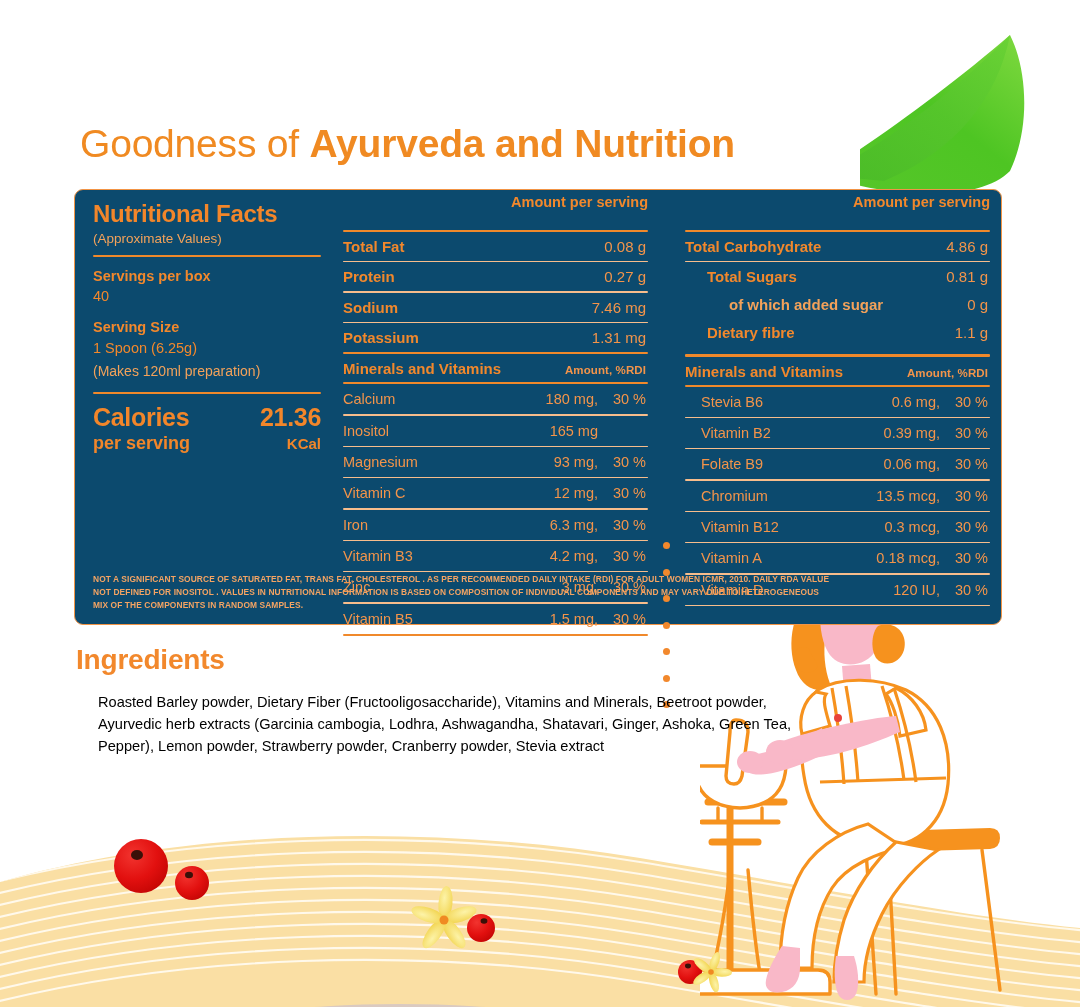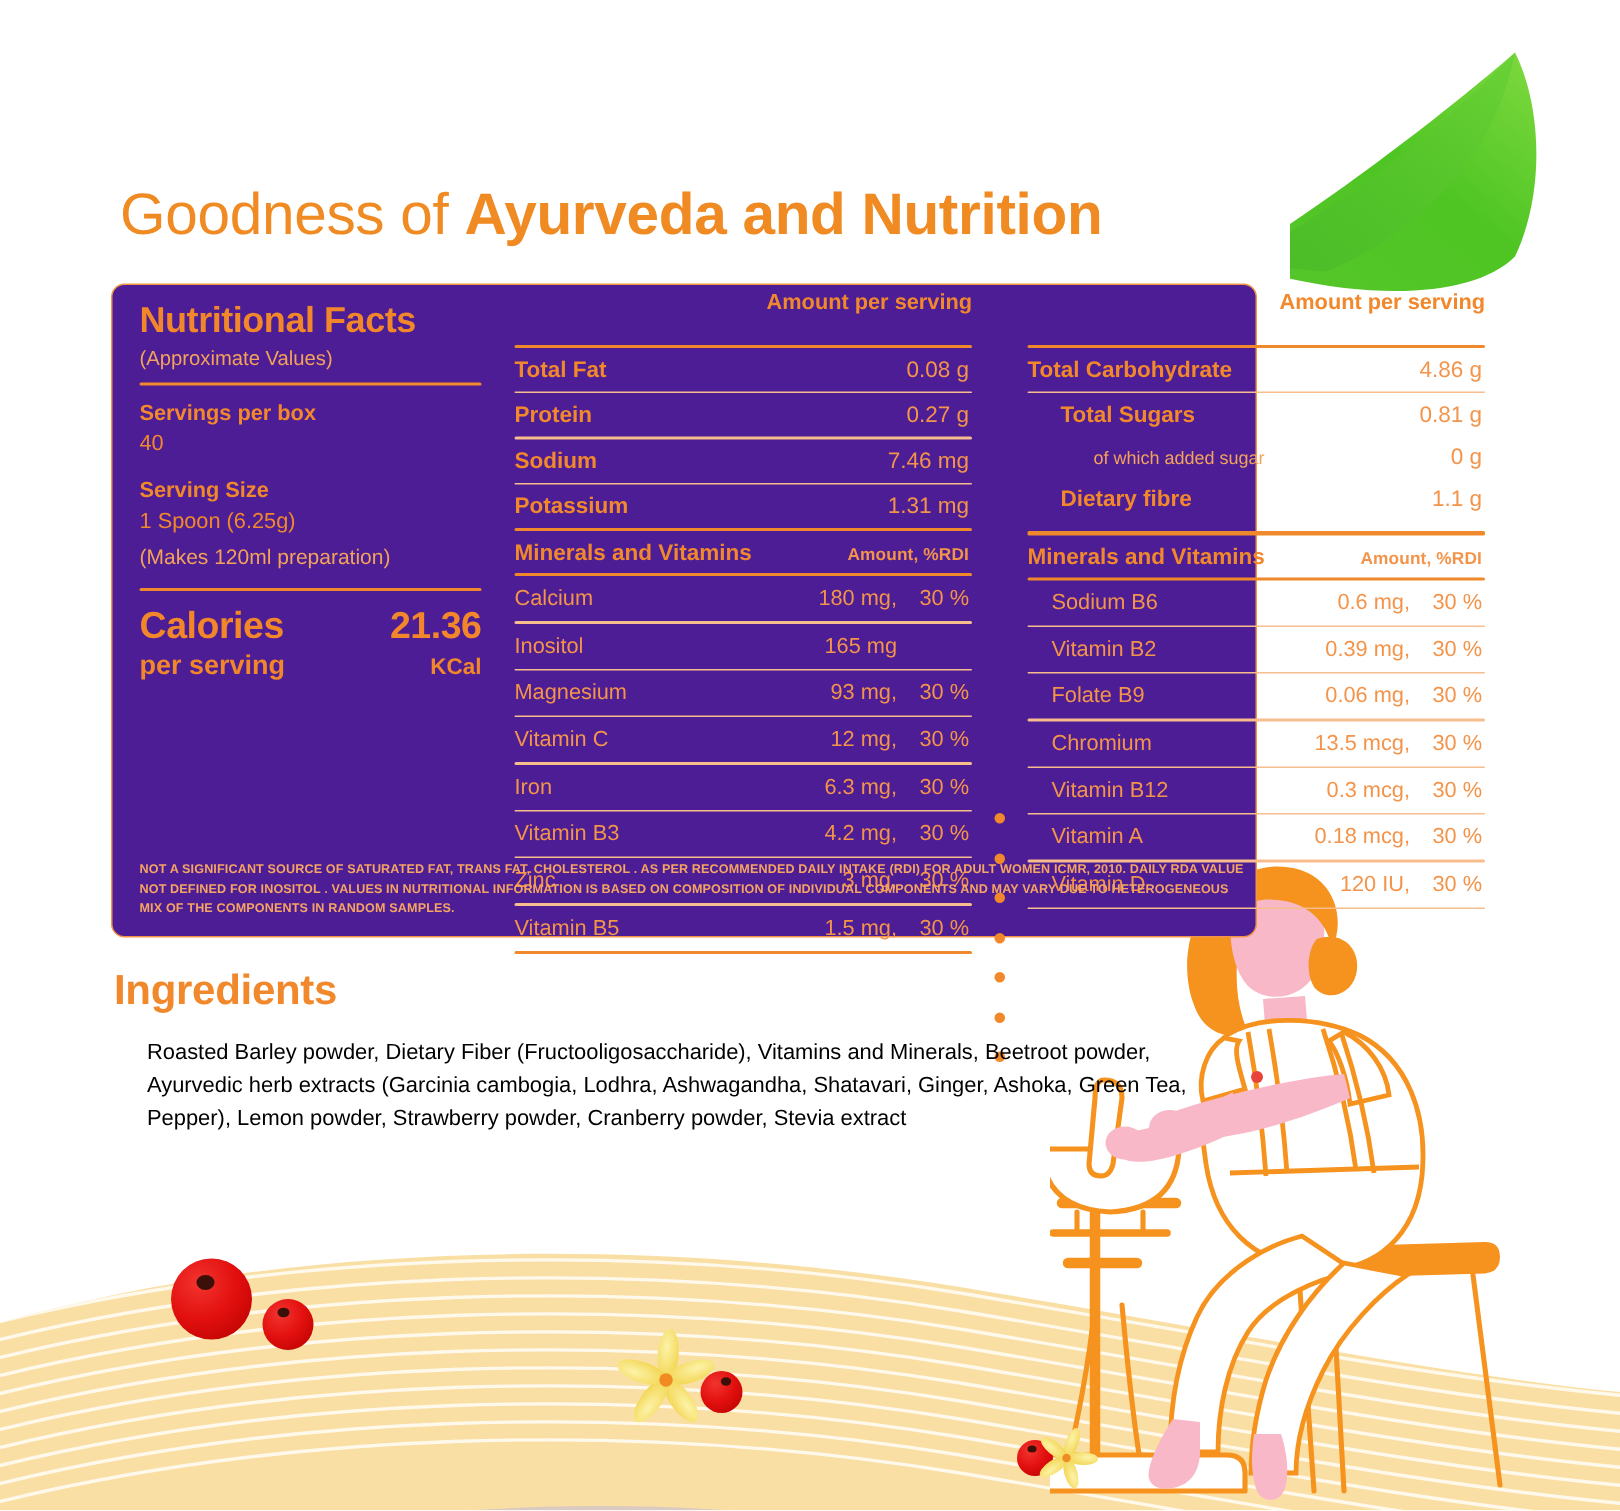--- a/index.html
+++ b/index.html
@@ -21,22 +21,22 @@
   
   .title{
     position:absolute;left:80px;top:122px;z-index:5;
     font-size:39px;color:#f08a22;letter-spacing:-.2px;white-space:nowrap;
   }
   .title .light{font-weight:400;}
   .title .bold{font-weight:700;}
 
   
   .panel{
-    position:absolute;left:74px;top:189px;width:764px;height:436px;
-    border:1.6px solid #f29445;border-radius:9px;background:#4c1d95;z-index:4;
+    position:absolute;left:74px;top:189px;width:928px;height:436px;
+    border:1.6px solid #f29445;border-radius:9px;background:#0c4a6e;z-index:4;
     box-sizing:border-box;
   }
 
   
   .left-col{position:absolute;left:18px;top:10px;width:228px;}
   .nf-title{font-size:24px;font-weight:700;color:#f2862a;letter-spacing:-.3px;line-height:1.15;}
   .nf-sub{font-size:13.5px;color:#f3a25a;margin-top:3px;}
   .rule{height:2.2px;background:#f0892b;margin:9px 0 9px 0;border-radius:1px;}
   .kv{font-size:14.5px;color:#f2882c;font-weight:700;line-height:1.42;}
   .kv-note{font-size:14px;color:#f3a25a;font-weight:400;margin-top:5px;}
@@ -56,21 +56,21 @@
   .aps{font-size:14.5px;font-weight:700;color:#f2882c;text-align:right;padding-bottom:20px;}
   .hrule{height:2.2px;background:#f0892b;border-radius:1px;}
   .hrule.sub{height:1.3px;background:#f7bd8c;}
   .hrule.strong{height:2.2px;background:#f0892b;}
 
   .nrow{display:flex;align-items:baseline;justify-content:space-between;padding:6px 2px 6px 0;}
   .nrow .nm{font-size:15px;font-weight:700;color:#f2882c;white-space:nowrap;}
   .nrow .amt{font-size:15px;font-weight:400;color:#f3944a;white-space:nowrap;}
 
   .nrow.indent1 .nm{padding-left:22px;}
-  .nrow.indent2 .nm{padding-left:44px;font-size:12px;font-weight:400;color:#f3a25a;}
+  .nrow.indent2 .nm{padding-left:44px;font-size:15px;font-weight:700;color:#f3a25a;}
   .nrow.indent2{padding:5px 2px 5px 0;}
   .nrow.indent2 .amt{font-size:15px;}
 
   .mv-head{display:flex;align-items:baseline;justify-content:space-between;padding:6px 2px 5px 0;}
   .mv-head .nm{font-size:15px;font-weight:700;color:#f2882c;}
   .mv-head .rdi{font-size:11.5px;font-weight:700;color:#f3944a;letter-spacing:.1px;}
 
   .vrow{display:flex;align-items:baseline;padding:7px 2px 7px 0;}
   .vrow .nm{font-size:14.5px;font-weight:400;color:#f3944a;flex:1;white-space:nowrap;}
   .vrow .qty{font-size:14.5px;color:#f3944a;text-align:right;width:92px;white-space:nowrap;}
@@ -279,21 +279,21 @@
       </div>
       <div class="hrule strong" style="margin-top:7px"></div>
 
       <div class="mv-head">
         <span class="nm">Minerals and Vitamins</span>
         <span class="rdi">Amount, %RDI</span>
       </div>
       <div class="hrule"></div>
 
       <div class="vrow">
-        <span class="nm">Sodium B6</span>
+        <span class="nm">Stevia B6</span>
         <span class="qty">0.6 mg,</span>
         <span class="pct">30 %</span>
       </div>
       <div class="hrule sub"></div>
       <div class="vrow">
         <span class="nm">Vitamin B2</span>
         <span class="qty">0.39 mg,</span>
         <span class="pct">30 %</span>
       </div>
       <div class="hrule sub"></div>

